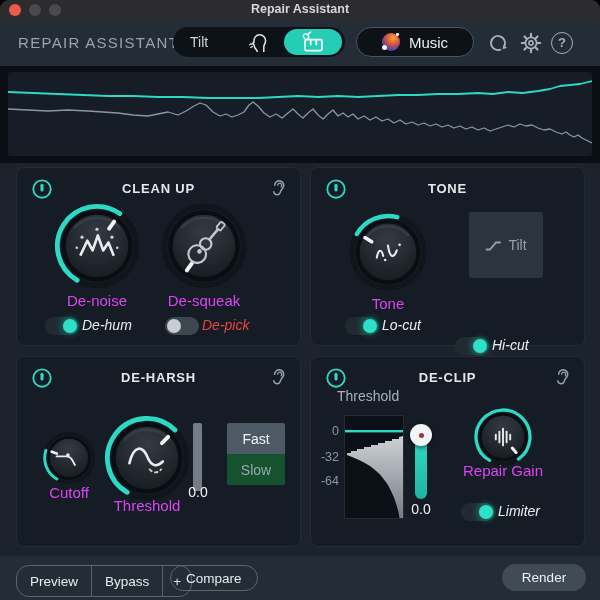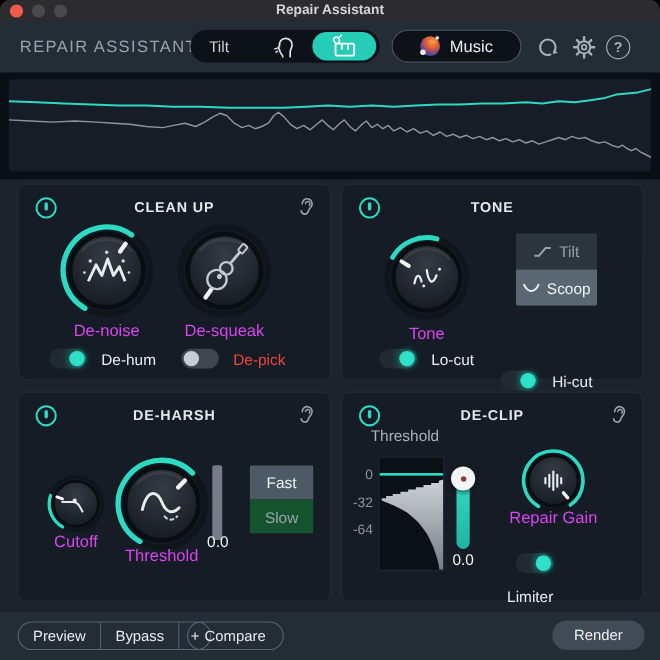--- a/index.html
+++ b/index.html
@@ -50,21 +50,21 @@
   .p-declip{left:310px;top:356px;width:275px;height:191px;}
   .p-title{position:absolute;left:0;right:0;top:13px;text-align:center;font-size:13px;font-weight:700;
            letter-spacing:.8px;color:#E4E8EB;}
   .p-power{position:absolute;left:14px;top:10px;width:22px;height:22px;}
   .p-ear{position:absolute;right:12px;top:9px;width:20px;height:23px;}
 
   .knob{position:absolute;}
   .knob svg{display:block;width:100%;height:100%;}
   .knob-label{position:absolute;text-align:center;font-size:15px;color:#d946ef;}
 
-  .tgl-row{position:absolute;display:flex;align-items:flex-end;gap:13px;}
+  .tgl-row{position:absolute;display:flex;align-items:flex-start;gap:3px;font-style:italic;}
   .tgl{width:34px;height:18px;border-radius:9px;position:relative;}
   .tgl .dot{position:absolute;top:2px;width:14px;height:14px;border-radius:50%;}
   .tgl.on{background:linear-gradient(90deg,#222A31 30%,#115049 100%);}
   .tgl.on .dot{right:2px;background:#2FE0C8;box-shadow:0 0 7px rgba(47,224,200,.55);}
   .tgl.off{background:#3E4650;}
   .tgl.off .dot{left:2px;background:#C7CDD3;}
   .tgl-label{font-size:14px;color:#E9EDF0;}
   .tgl-label.dim{color:#ef4444;}
 
   
@@ -85,21 +85,21 @@
   .dc-scale{position:absolute;width:22px;text-align:right;font-size:12.5px;color:#8D97A0;}
   .dc-slider-track{position:absolute;left:104px;top:70px;width:12px;height:72px;border-radius:6px;
                    background:linear-gradient(180deg,#35E0C8,#1FB3A0);}
   .dc-slider-handle{position:absolute;left:99px;top:67px;width:22px;height:22px;border-radius:50%;background:#F2F4F6;
                     box-shadow:0 2px 4px rgba(0,0,0,.5);}
   .dc-slider-handle::after{content:"";position:absolute;left:8.5px;top:8.5px;width:5px;height:5px;border-radius:50%;background:#8A4038;}
   .dc-value{position:absolute;left:91px;top:144px;width:38px;text-align:center;font-size:14px;color:#F2F5F7;}
 
   
   .footer{position:absolute;left:0;top:556px;width:600px;height:44px;background:#242C36;}
-  .btn-group{position:absolute;left:16px;top:9px;height:26px;display:flex;border:1px solid #5A6571;border-radius:13px;overflow:hidden;}
+  .btn-group{position:absolute;left:16px;top:9px;height:32px;display:flex;border:1px solid #5A6571;border-radius:13px;overflow:hidden;}
   .btn-seg{display:flex;align-items:center;padding:0 13px;font-size:13.5px;color:#E7EBEF;}
   .btn-seg + .btn-seg{border-left:1px solid #58626E;}
   .btn-plus{padding:0 10px;}
   .btn-compare{position:absolute;left:170px;top:9px;height:26px;display:flex;align-items:center;padding:0 15px;
                border:1px solid #5A6571;border-radius:13px;font-size:13.5px;color:#E7EBEF;}
   .btn-render{position:absolute;right:14px;top:8px;height:27px;width:84px;display:flex;align-items:center;justify-content:center;
               background:#414B56;border-radius:13.5px;font-size:13.5px;color:#EEF1F4;}
 </style>
 </head>
 <body>
@@ -275,26 +275,20 @@
     </div>
     <div class="knob-label" style="left:37px;top:127px;width:80px;">Tone</div>
 
     <div class="segv" style="left:158px;top:44px;width:74px;height:66px;">
       <div class="seg unsel">
         <svg width="17" height="13" viewBox="0 0 17 13">
           <path d="M1.5,10.5 h3.5 l6,-7 h4" fill="none" stroke="#97A1AB" stroke-width="1.8" stroke-linecap="round"></path>
         </svg>
         <span>Tilt</span>
       </div>
-      <div class="seg sel">
-        <svg width="16" height="12" viewBox="0 0 16 12">
-          <path d="M1.5,3 C5,10.5 11,10.5 14.5,3" fill="none" stroke="#EEF1F4" stroke-width="1.8" stroke-linecap="round"></path>
-        </svg>
-        <span>Scoop</span>
-      </div>
     </div>
 
     <div class="tgl-row" style="left:34px;top:149px;">
       <div class="tgl on">
           <div class="dot"></div>
         </div>
       <span class="tgl-label">Lo-cut</span>
     </div>
     <div class="tgl-row" style="left:144px;top:149px;margin-top:20px;">
       <div class="tgl on">
@@ -399,21 +393,21 @@
         <path d="M27.5,88.97 A45,45 0 1 1 75.81,86.86" fill="none" stroke="#2ED9C3" stroke-width="5.5" stroke-linecap="round"></path>
         <circle cx="50" cy="50" r="38" fill="url(#gFace)" stroke="#0A0D11" stroke-width="5"></circle>
         <line x1="65.4" y1="68.4" x2="71.9" y2="76.0" stroke="#F2F5F7" stroke-width="5" stroke-linecap="round"></line>
         <g stroke="#E8ECEF" stroke-width="3.2" stroke-linecap="round">
           <path d="M38,46 v8 M44,41 v18 M50,36 v28 M56,41 v18 M62,46 v8"></path>
         </g>
       </svg>
     </div>
     <div class="knob-label" style="left:142px;top:105px;width:100px;">Repair Gain</div>
 
-    <div class="tgl-row" style="left:150px;top:146px;flex-direction:column;">
+    <div class="tgl-row" style="left:150px;top:146px;">
       <div class="tgl on">
           <div class="dot"></div>
         </div>
       <span class="tgl-label">Limiter</span>
     </div>
   </div>
 
   <div class="footer">
     <div class="btn-group">
       <div class="btn-seg">Preview</div>

